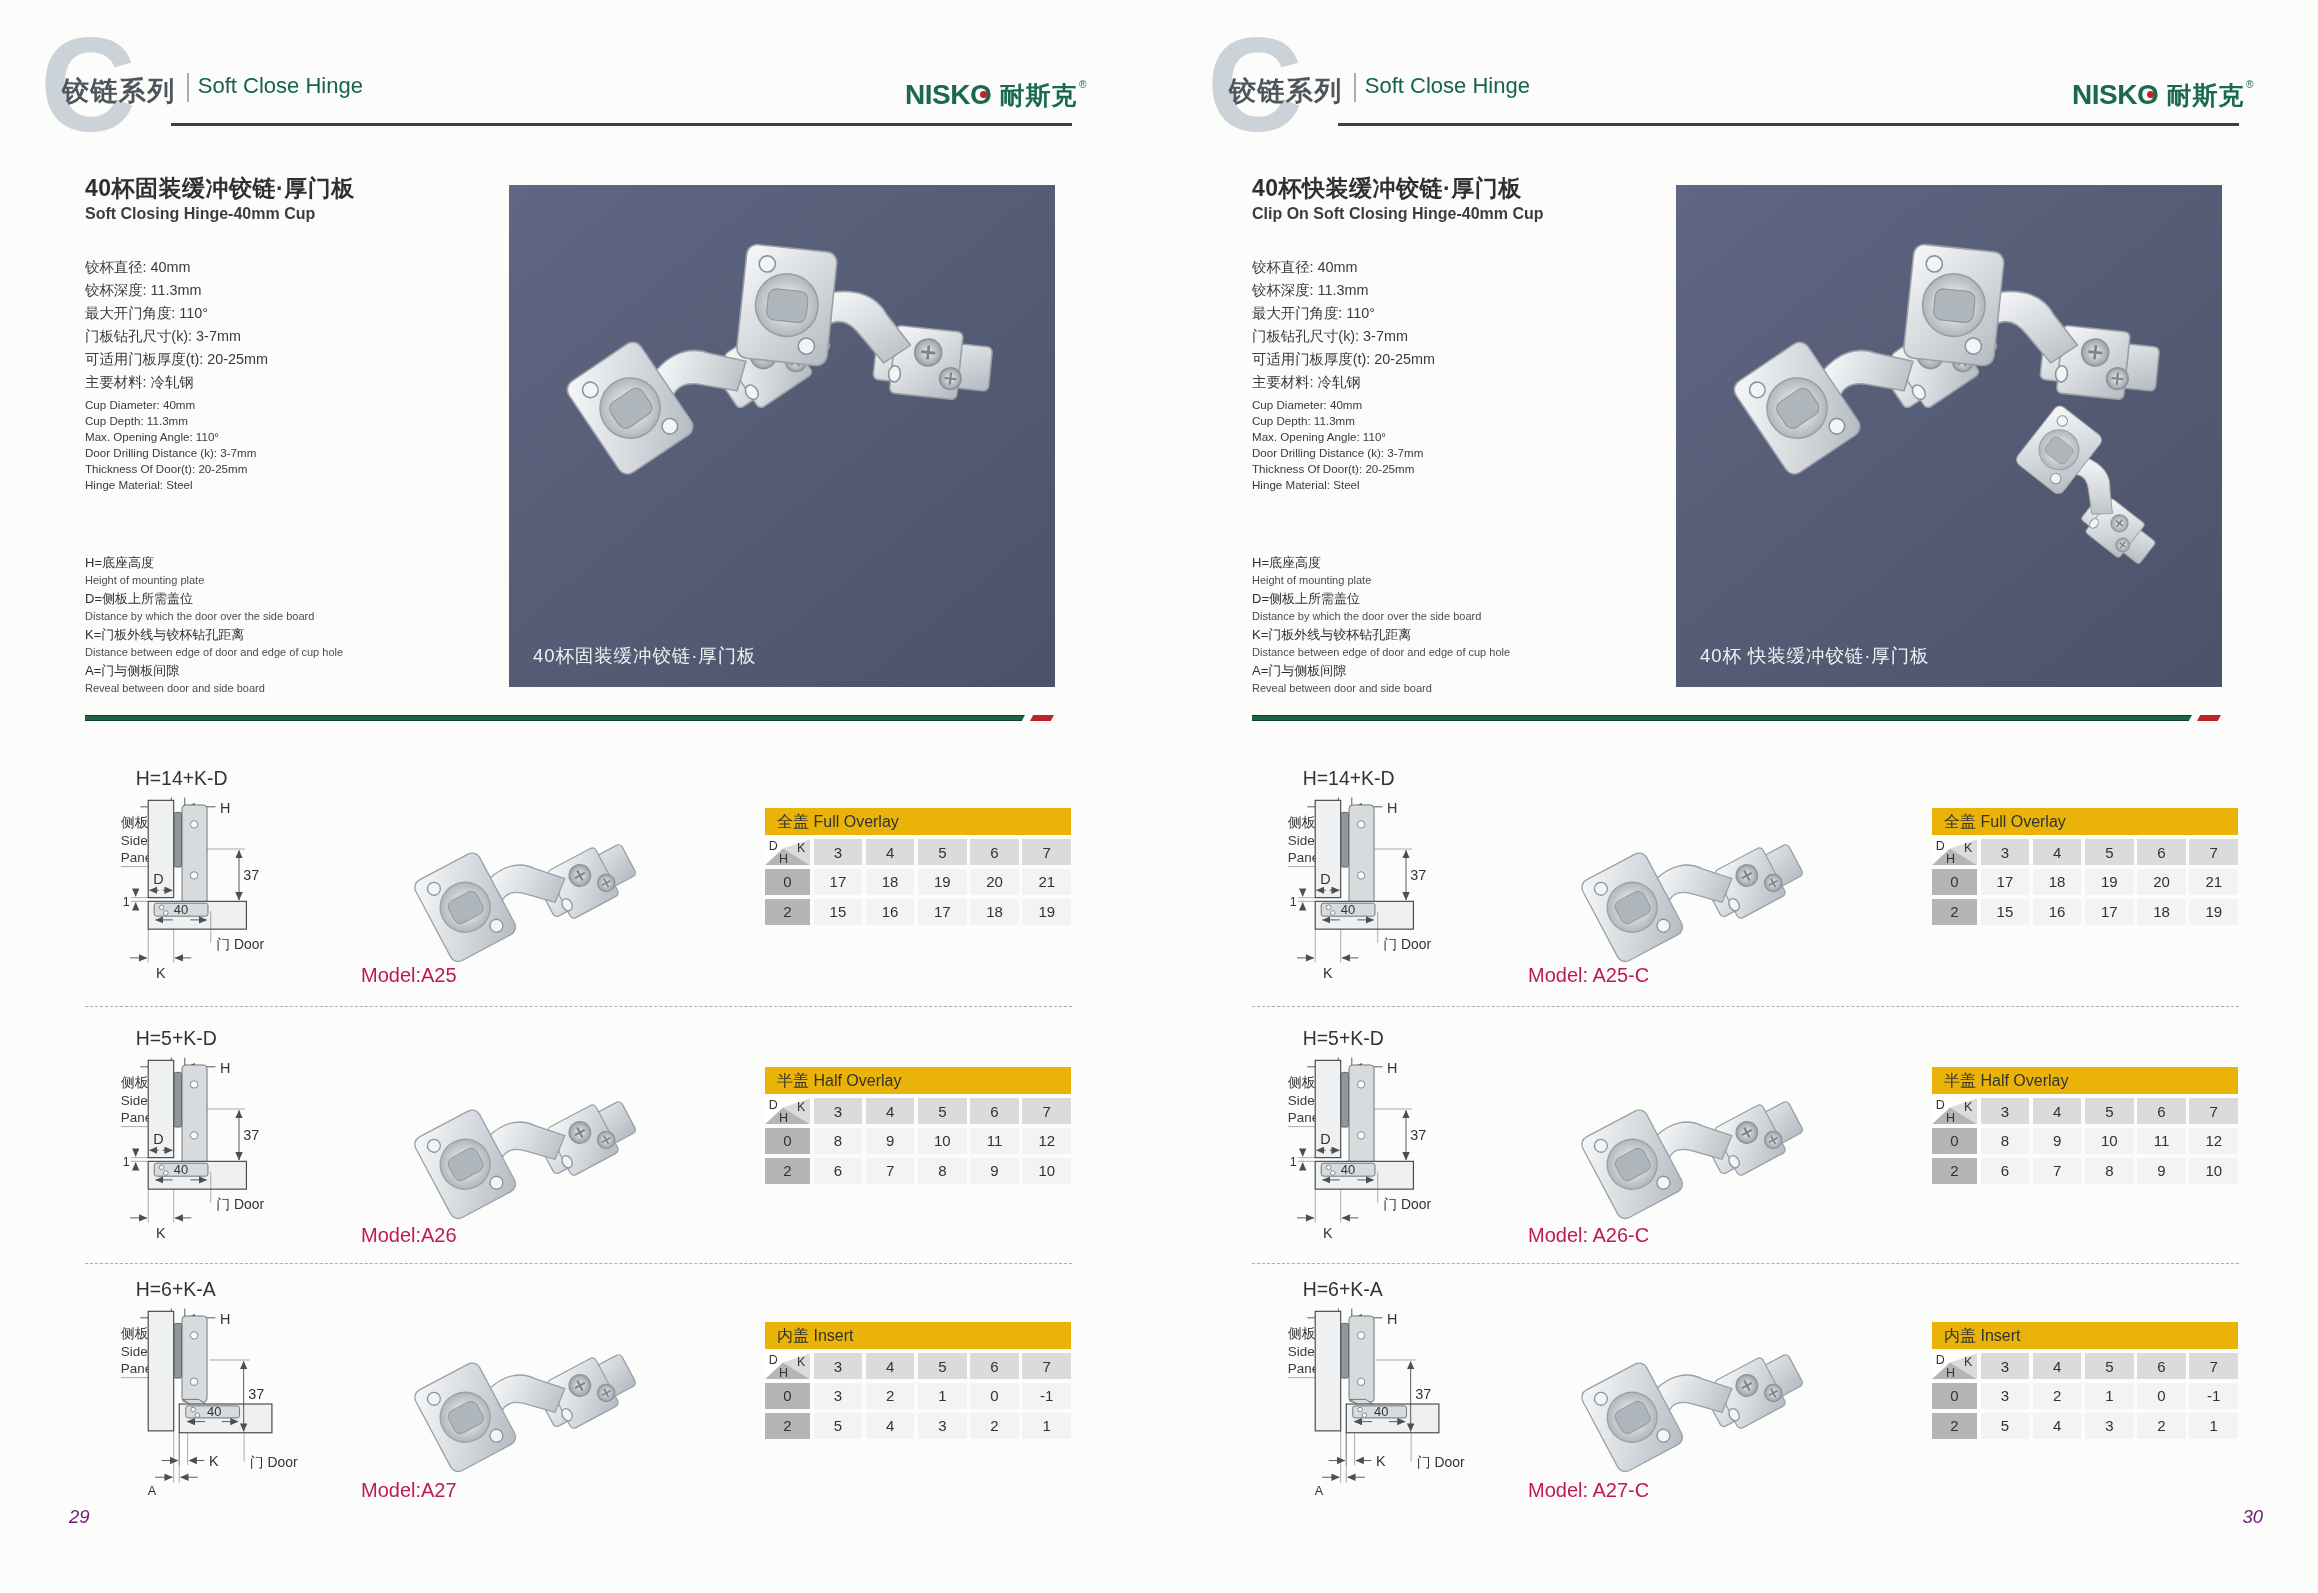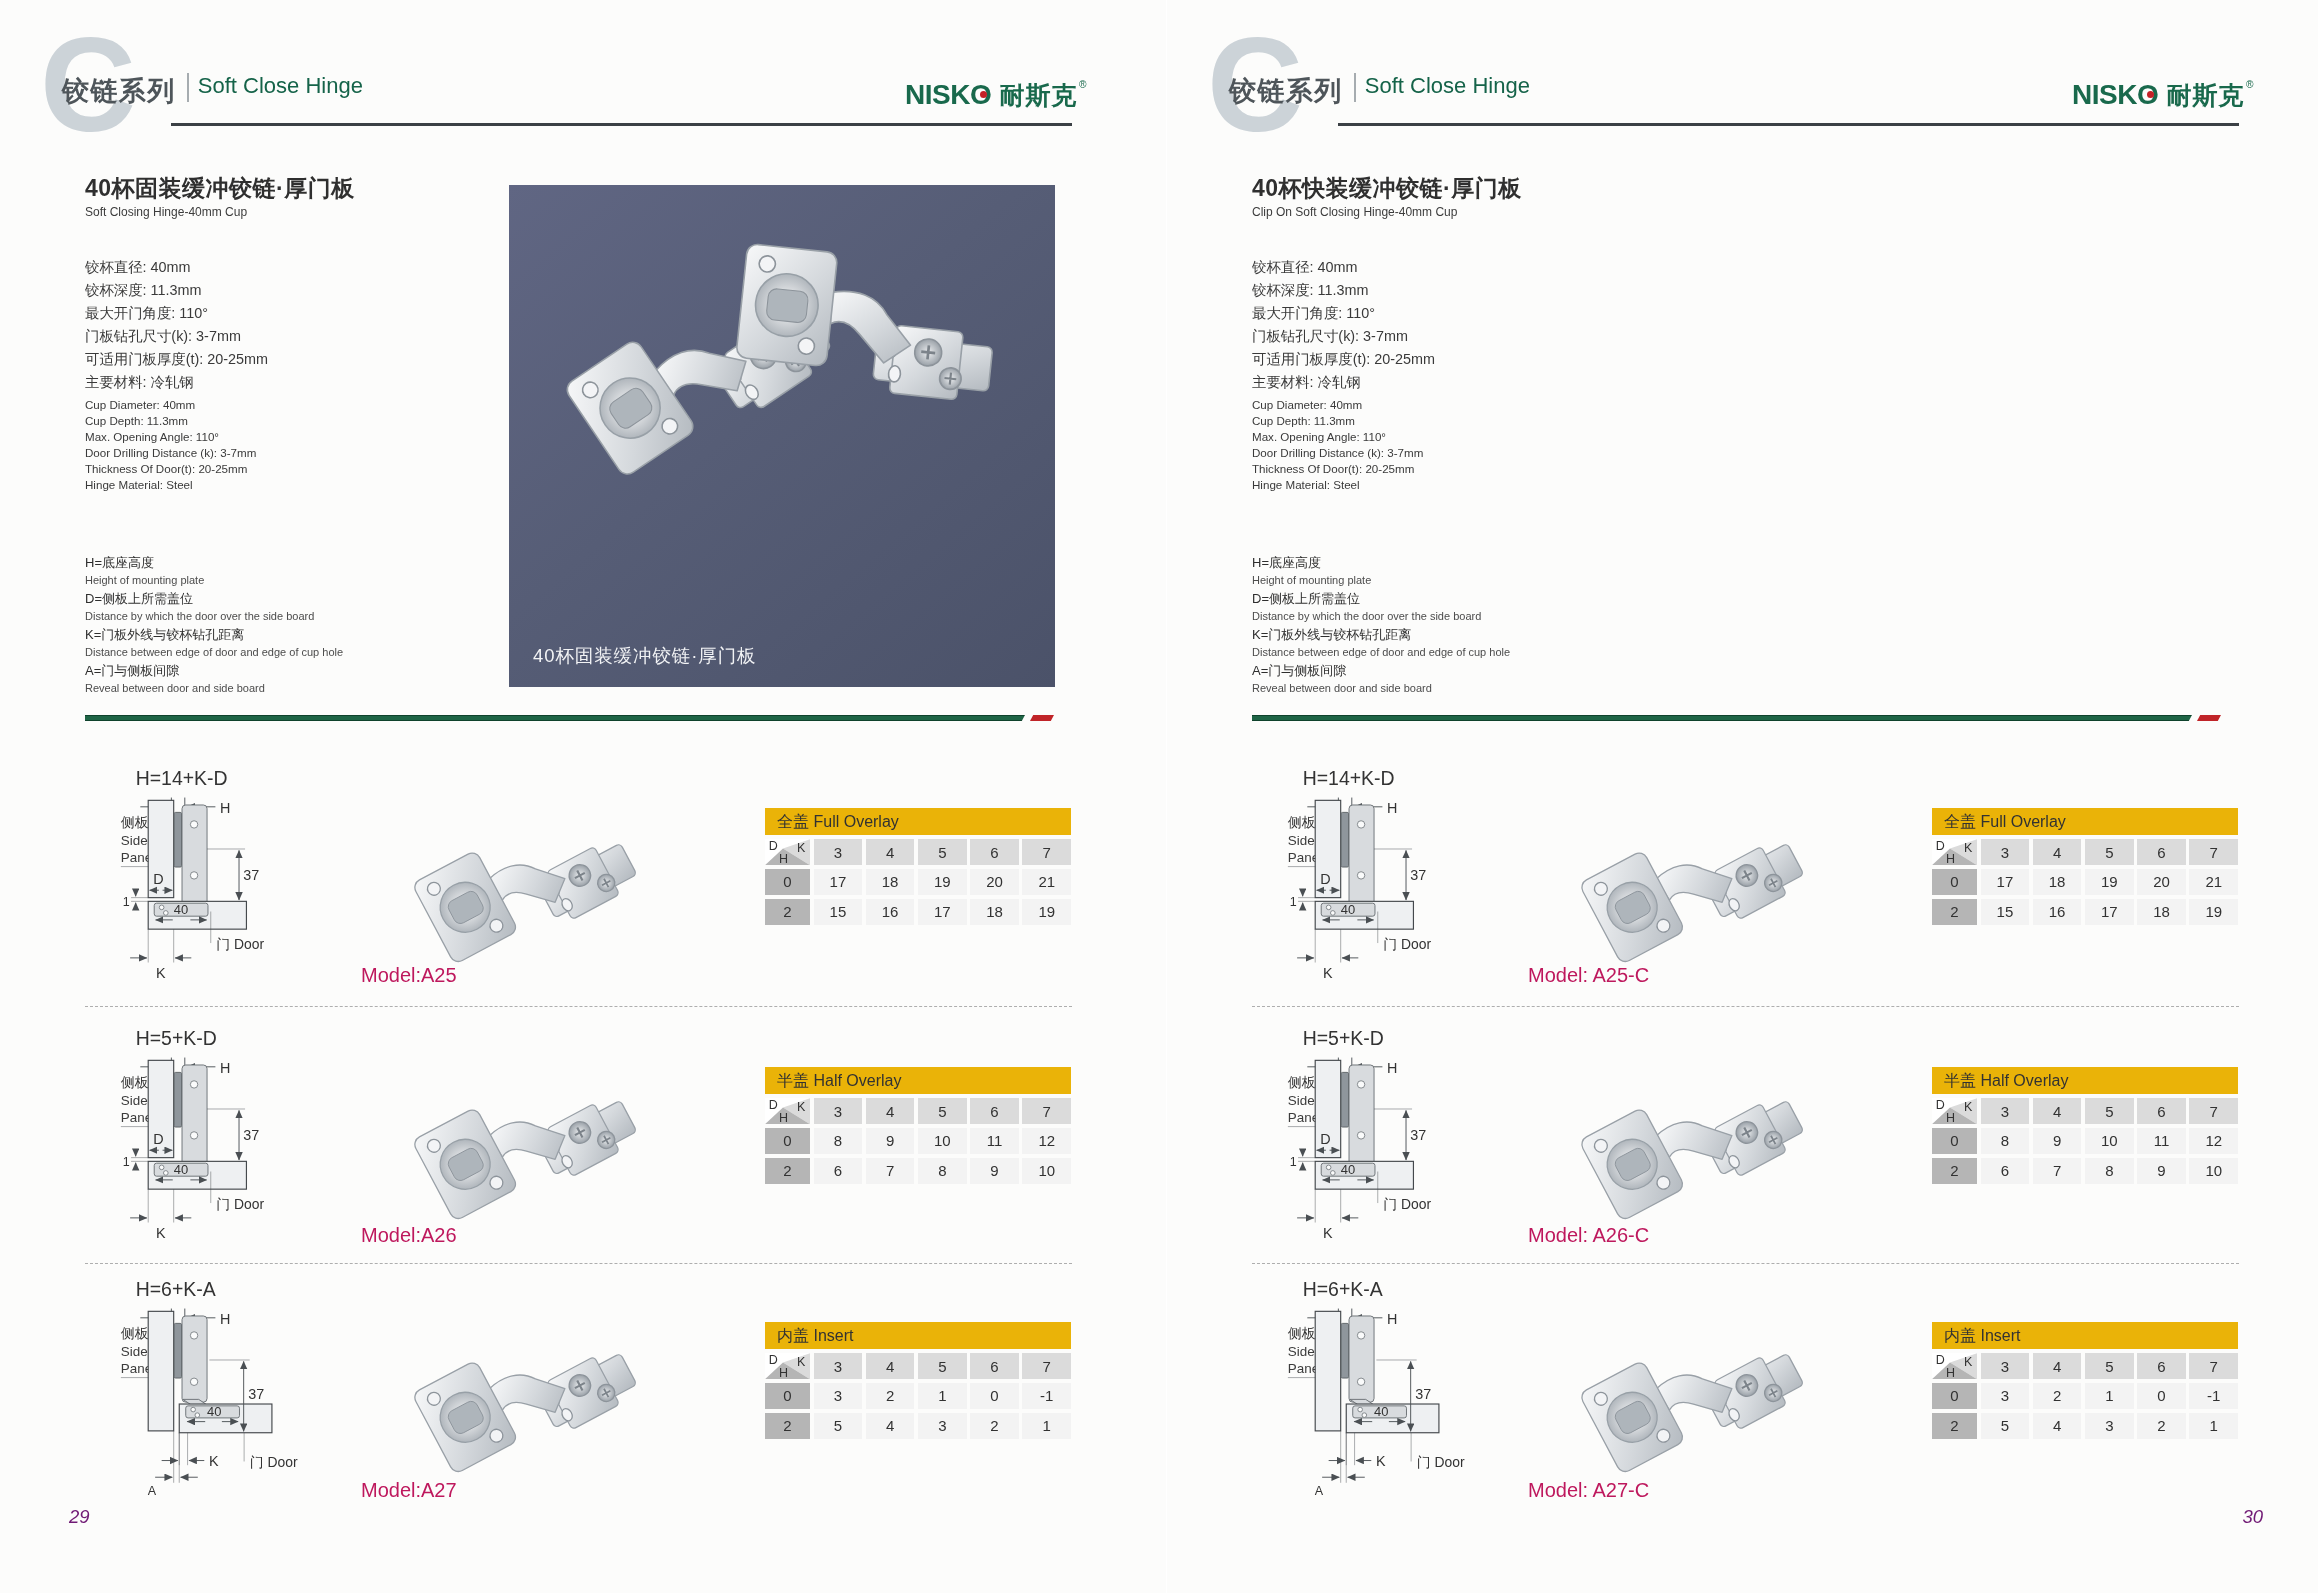--- a/index.html
+++ b/index.html
@@ -19,21 +19,21 @@
   .hd-en{font-size:22px;color:#156349;font-weight:500;}
   .hd-rule{position:absolute;left:171px;top:123px;width:901px;height:2.8px;background:#3b4045;}
   .logo{position:absolute;left:905px;top:79px;display:flex;align-items:flex-start;}
   .logo-en{font-size:28px;font-weight:800;color:#19694c;letter-spacing:-0.5px;position:relative;}
   .logo-dot{position:absolute;left:980px;top:91px;width:7.4px;height:7.4px;border-radius:50%;background:#c42127;}
   .logo-zh{font-size:25px;font-weight:700;color:#19694c;margin-left:8.3px;letter-spacing:0.9px;}
   .logo-reg{font-size:10.2px;color:#19694c;margin-left:1.9px;margin-top:0;}
 
   
   .title-zh{position:absolute;left:85px;top:173px;margin:0;font-size:23px;font-weight:700;color:#2f2f2f;letter-spacing:0.5px;}
-  .title-en{position:absolute;left:85px;top:205px;margin:0;font-size:12px;font-weight:400;color:#3c3c3c;}
+  .title-en{position:absolute;left:85px;top:205px;margin:0;font-size:16px;font-weight:700;color:#3c3c3c;}
   .specs-zh{position:absolute;left:85px;top:256px;font-size:14.4px;line-height:23px;color:#3a3a3a;}
   .specs-en{position:absolute;left:85px;top:397px;font-size:11.6px;line-height:16px;color:#3a3a3a;}
   .legend{position:absolute;left:85px;top:554px;}
   .lz{font-size:13px;color:#2e2e2e;line-height:18.5px;font-weight:500;}
   .le{font-size:11px;color:#4c4c4c;line-height:14.4px;margin-bottom:3.2px;}
 
   
   .photo{position:absolute;left:509px;top:185px;width:546px;height:502px;margin:0;
     background:linear-gradient(140deg,#606683 0%,#565d76 45%,#4b5269 100%);overflow:hidden;}
   .photo figcaption{position:absolute;left:24px;bottom:19.5px;font-size:18.5px;color:#f2f3f5;letter-spacing:0.9px;}
@@ -473,20 +473,32 @@
     <div class="lz">H=底座高度</div>
     <div class="le">Height of mounting plate</div>
     <div class="lz">D=侧板上所需盖位</div>
     <div class="le">Distance by which the door over the side board</div>
     <div class="lz">K=门板外线与铰杯钻孔距离</div>
     <div class="le">Distance between edge of door and edge of cup hole</div>
     <div class="lz">A=门与侧板间隙</div>
     <div class="le">Reveal between door and side board</div>
   </div>
 
+  <figure class="photo">
+    <svg class="ph-h ph-a" viewBox="0 0 640 480" width="297" height="223">
+        <use href="#sym-hinge"></use>
+      </svg>
+    <svg class="ph-h ph-b" viewBox="0 0 660 500" width="306" height="232">
+        <use href="#sym-hinge"></use>
+      </svg>
+    <svg class="ph-h ph-c" viewBox="0 0 420 320" width="195" height="148">
+        <use href="#sym-hinge"></use>
+      </svg>
+    <figcaption>40杯 快装缓冲铰链·厚门板</figcaption>
+  </figure>
 
   <i class="sep-g"></i>
   <i class="sep-r"></i>
 
   <div class="diagram dg1"><svg viewBox="0 0 552 505" xmlns="http://www.w3.org/2000/svg">
         <text x="66" y="66" class="f">H=14+K-D</text>
 <path class="ln" d="M143,94 V132 M172,94 V132"></path>
 <line class="ln" x1="76" y1="114" x2="138" y2="114" marker-end="url(#arr)"></line>
 <line class="ln" x1="238" y1="114" x2="177" y2="114" marker-end="url(#arr)"></line>
 <text x="248" y="127" class="d1">H</text>

